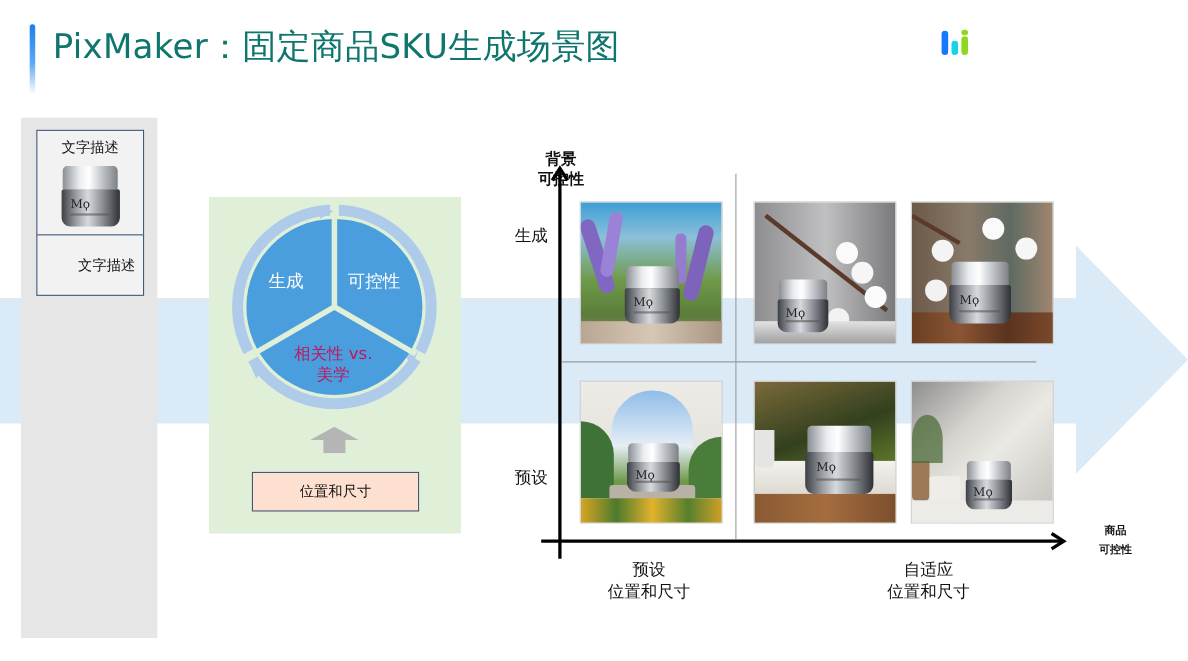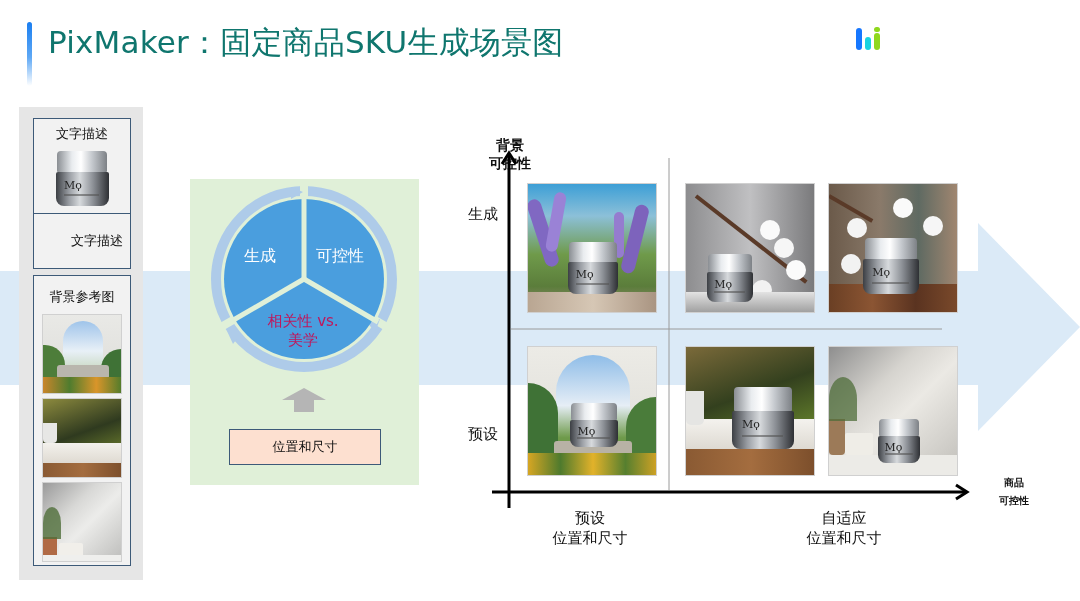--- a/index.html
+++ b/index.html
@@ -51,44 +51,20 @@
     <div class="card-label" style="margin-top:6px;">文字描述</div>
     <div class="jar" style="left:23px;top:32px;width:50px;height:55px;">
       <div class="lid"></div>
         <div class="body"></div>
         <div class="mark">Mϙ</div>
         <div class="sub"></div>
     </div>
   </div>
   <div class="card" style="top:106px;height:56px;display:flex;align-items:center;justify-content:center;padding-left:30px;">
     <div class="card-label">文字描述</div>
-  </div>
-  <div class="card" style="top:168px;height:291px;">
-    <div class="card-label" style="margin-top:12px;">背景参考图</div>
-
-    <div class="photo" style="left:8px;top:38px;width:80px;height:80px;background:linear-gradient(#e9e9e6,#dcdcd8);">
-      <div style="position:absolute;left:20px;top:6px;width:40px;height:50px;border-radius:20px 20px 0 0;background:linear-gradient(#9fc4ea,#e8f0f7 60%,#c8d8c0);"></div>
-      <div style="position:absolute;left:0;top:30px;width:22px;height:40px;background:#4d7d3a;border-radius:0 20px 0 0;"></div>
-      <div style="position:absolute;right:0;top:34px;width:20px;height:36px;background:#3f7236;border-radius:20px 0 0 0;"></div>
-      <div style="position:absolute;left:14px;top:50px;width:52px;height:14px;background:#b9b6ad;border-radius:3px;"></div>
-      <div style="position:absolute;left:0;top:62px;width:80px;height:18px;background:linear-gradient(90deg,#c9862b,#4f7c2e,#d9952a,#4a7a2b);"></div>
-    </div>
-
-    <div class="photo" style="left:8px;top:122px;width:80px;height:80px;background:linear-gradient(160deg,#8c8a3e 0%,#2f3a1f 45%,#5d6d2a 70%,#a4c45a 100%);">
-      <div style="position:absolute;left:0;top:44px;width:80px;height:22px;background:linear-gradient(#f3f1ec,#ddd8cf);"></div>
-      <div style="position:absolute;left:0;top:64px;width:80px;height:16px;background:linear-gradient(90deg,#8a5a33,#a46d3f,#7b4e2b);"></div>
-      <div style="position:absolute;left:0;top:24px;width:14px;height:20px;background:#e7e7e5;border-radius:0 0 4px 4px;"></div>
-    </div>
-
-    <div class="photo" style="left:8px;top:206px;width:80px;height:80px;background:linear-gradient(135deg,#9a9a9a 0%,#d8d8d6 35%,#ececea 55%,#bdbdbb 100%);">
-      <div style="position:absolute;left:0;top:54px;width:14px;height:22px;background:#b06a45;border-radius:0 0 4px 4px;"></div>
-      <div style="position:absolute;left:0;top:24px;width:18px;height:32px;background:#4f6e3a;border-radius:50% 50% 0 0;opacity:.8;"></div>
-      <div style="position:absolute;left:16px;top:60px;width:24px;height:14px;background:#f1efea;border-radius:2px;"></div>
-      <div style="position:absolute;left:0;top:72px;width:80px;height:8px;background:#efefed;"></div>
-    </div>
   </div>
 </div>
 
 <div class="abs green"></div>
 <svg class="abs" style="left:203px;top:179px;" width="202" height="202" viewBox="0 0 202 202">
 
   <circle cx="101" cy="100" r="88" fill="none" stroke="#aecbe9" stroke-width="10"></circle>
 
   <g stroke="#e0f0d8" stroke-width="8">
     <line x1="101" y1="100" x2="101" y2="5"></line>

